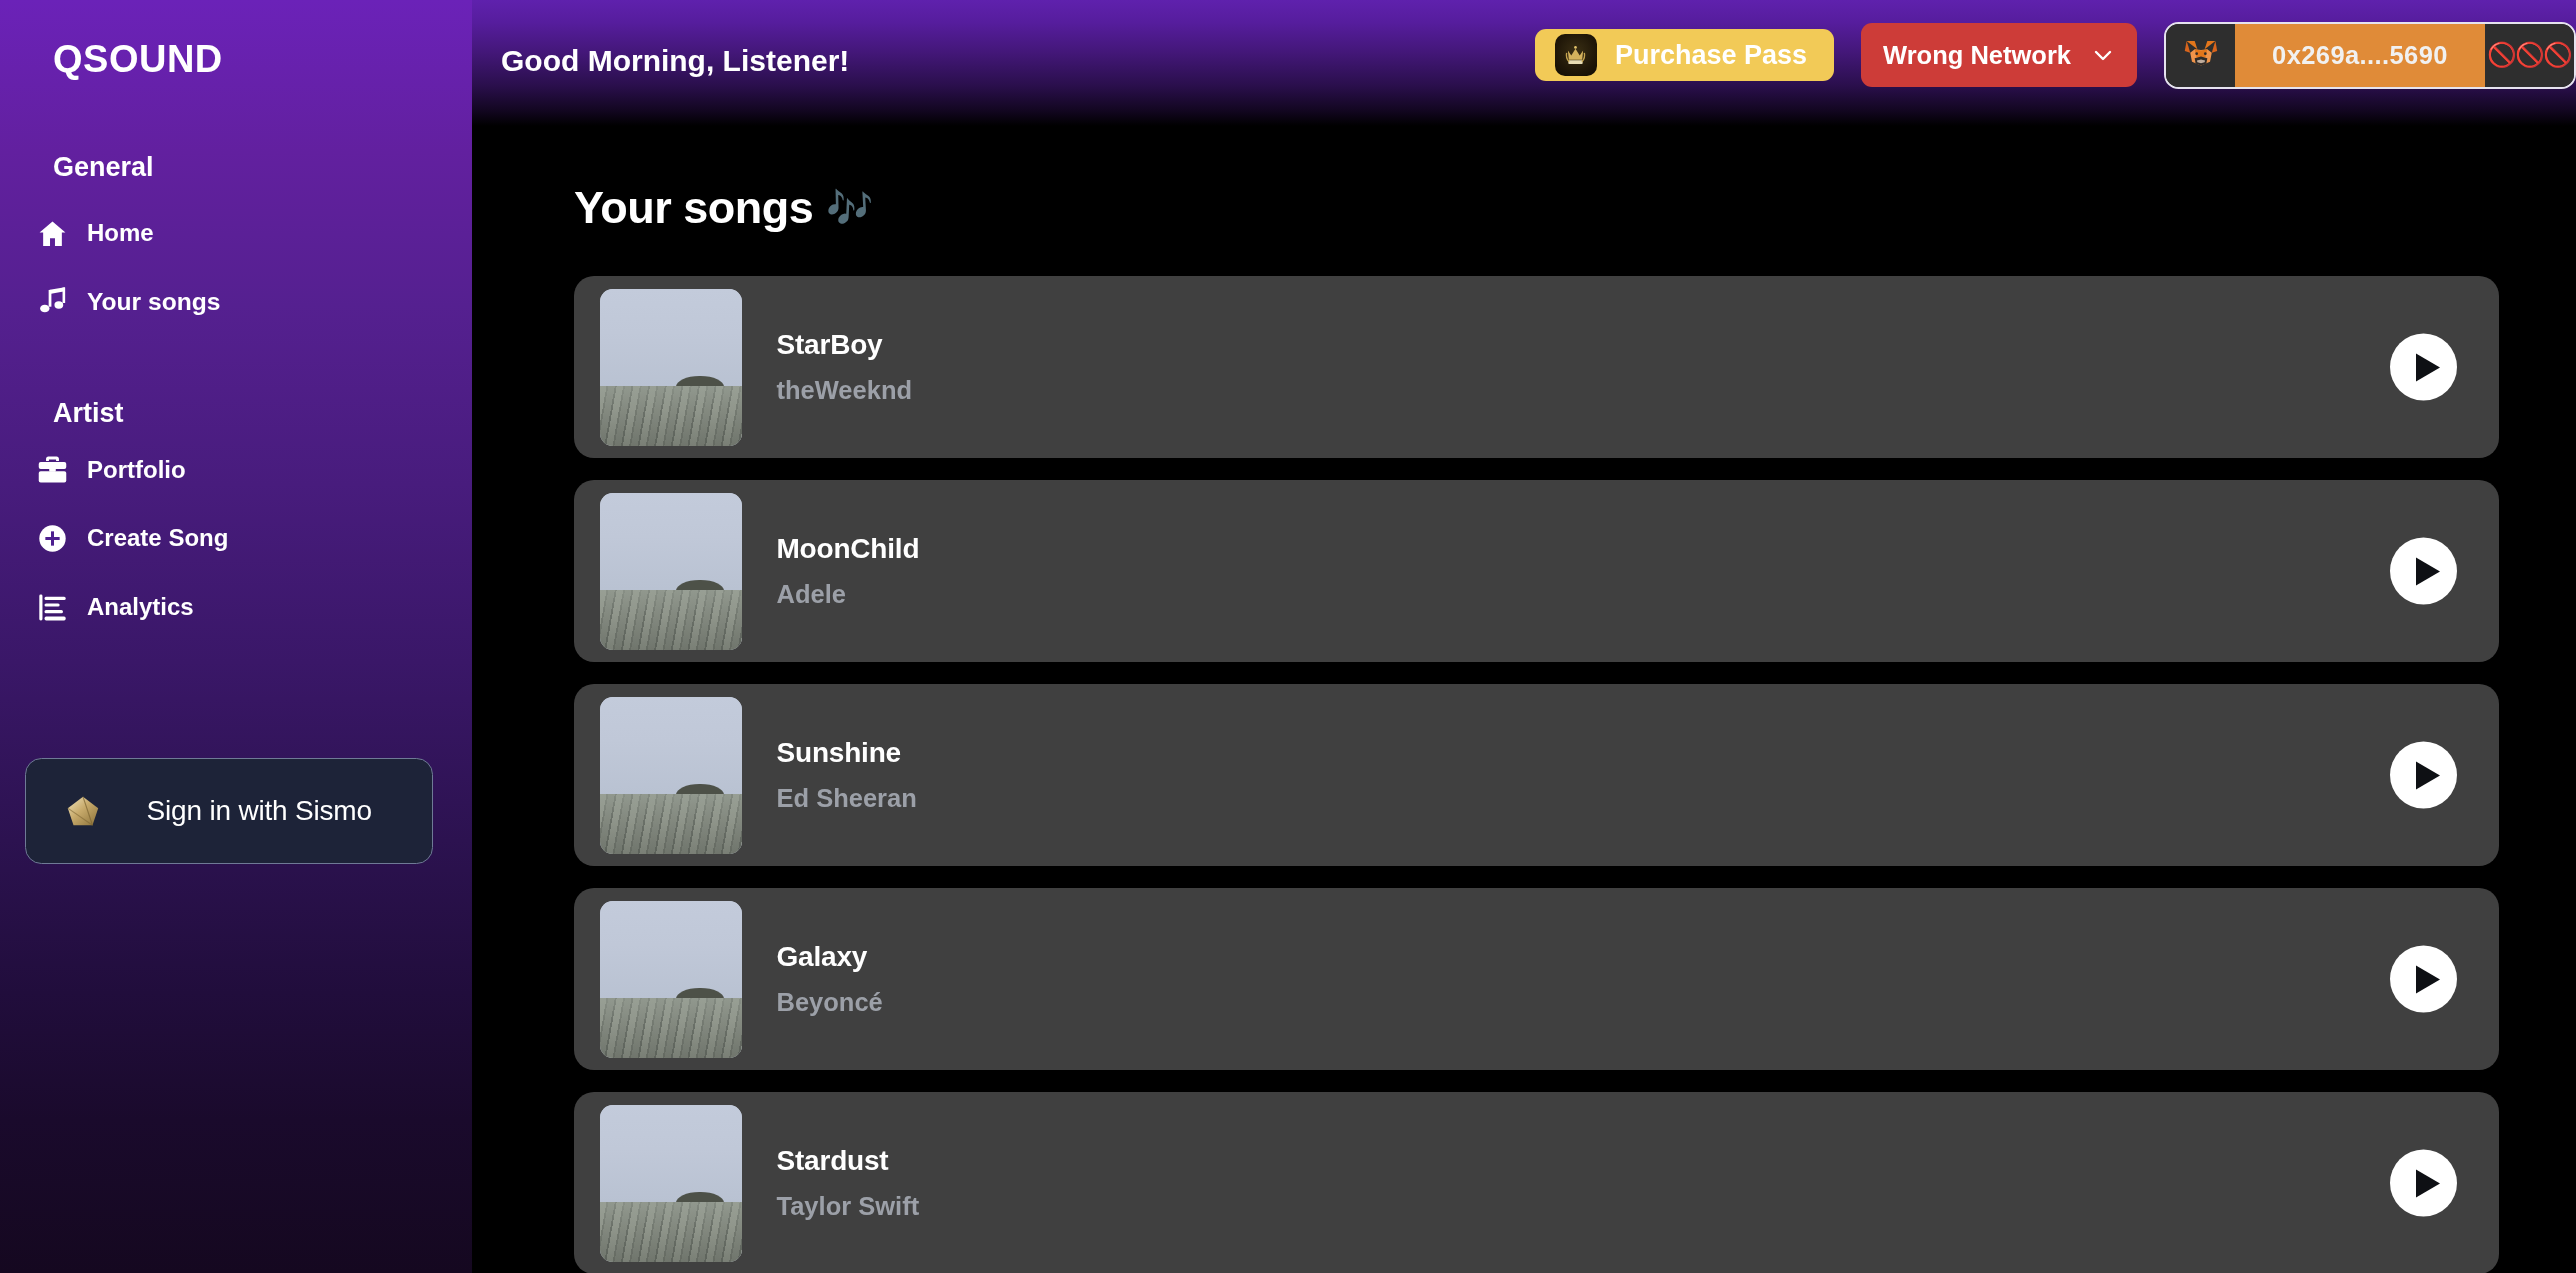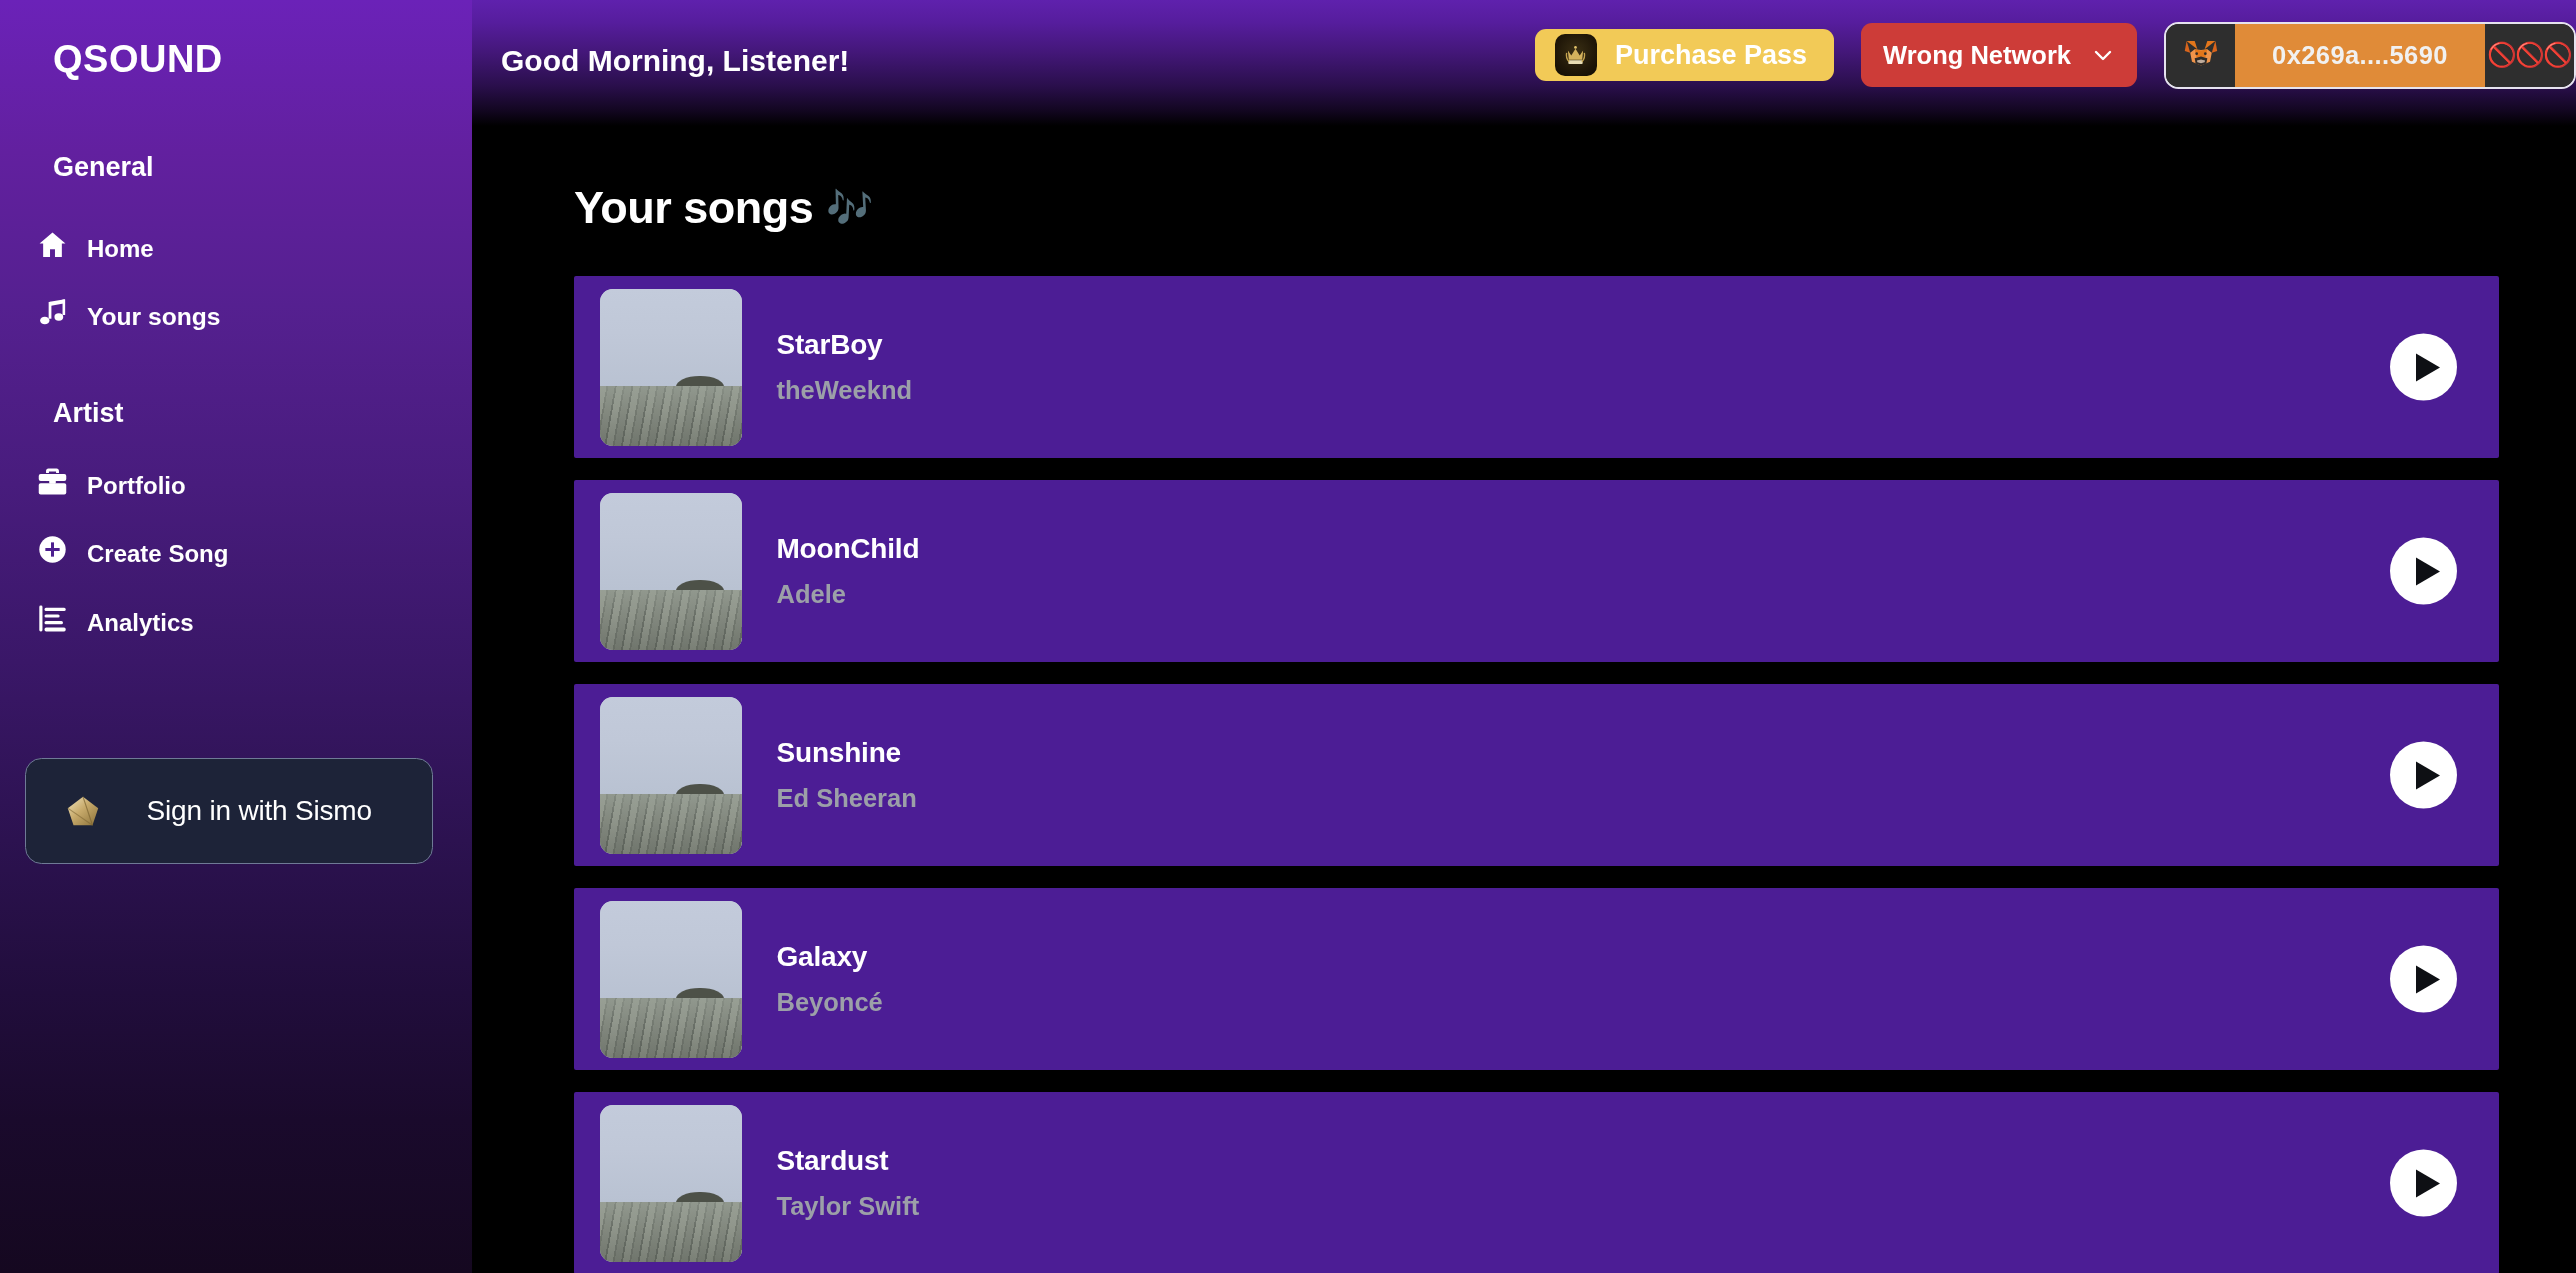--- a/index.html
+++ b/index.html
@@ -49,21 +49,21 @@
     color: #ffffff;
     font-size: 27px;
     font-weight: bold;
     padding-left: 53px;
   }
   .sec-general { margin-top: 71px; }
   .sec-artist { margin-top: 68px; }
 
   .nav-item {
     display: flex;
-    align-items: flex-end;
+    align-items: center;
     height: 56px;
     padding-left: 36px;
     cursor: pointer;
     margin-top: 12.8px;
   }
   .nav-item .nav-icon {
     width: 51px;
     display: flex;
     align-items: center;
     justify-content: flex-start;
@@ -255,22 +255,22 @@
   .song-list {
     margin-top: 42px;
     padding: 0 77px 0 102px;
     display: flex;
     flex-direction: column;
     gap: 22px;
   }
   .song-row {
     position: relative;
     height: 182px;
-    background: #4c1d95;
-    border-radius: 2px;
+    background: #404040;
+    border-radius: 20px;
     display: flex;
     align-items: center;
     padding-left: 25.5px;
     cursor: pointer;
   }
   .album-art {
     width: 142px;
     height: 157px;
     flex: 0 0 142px;
     border-radius: 12.8px;

